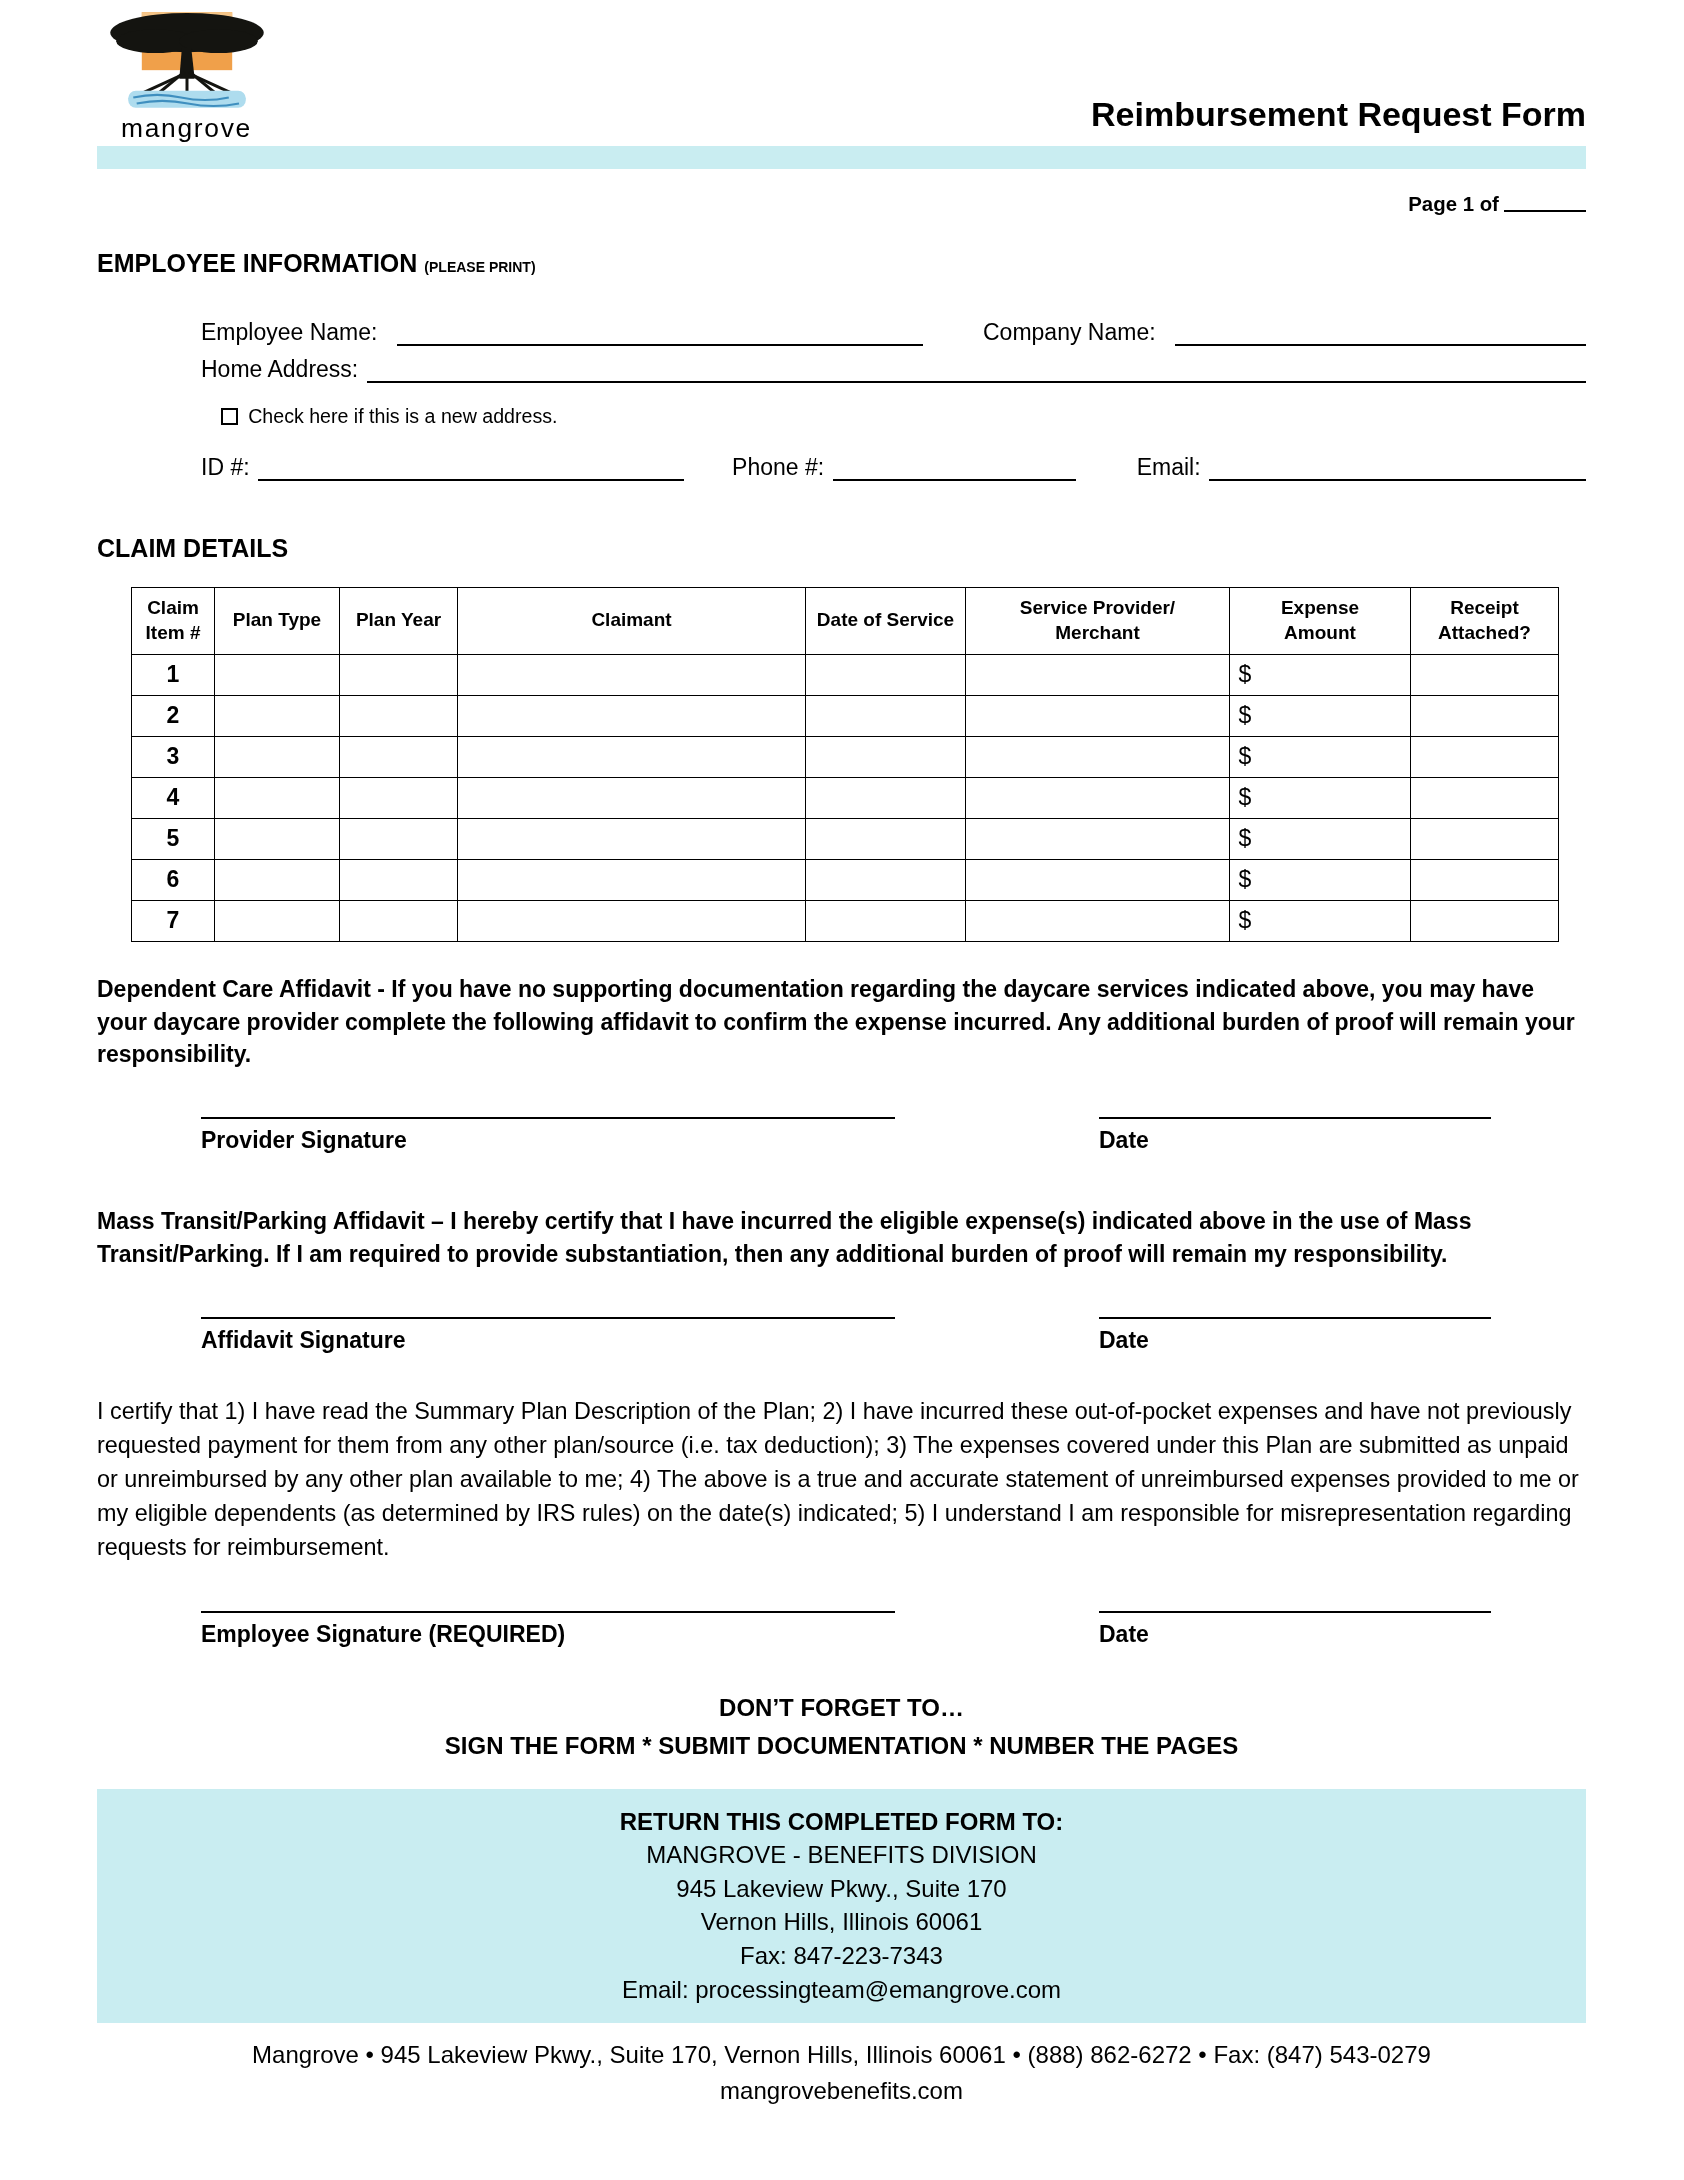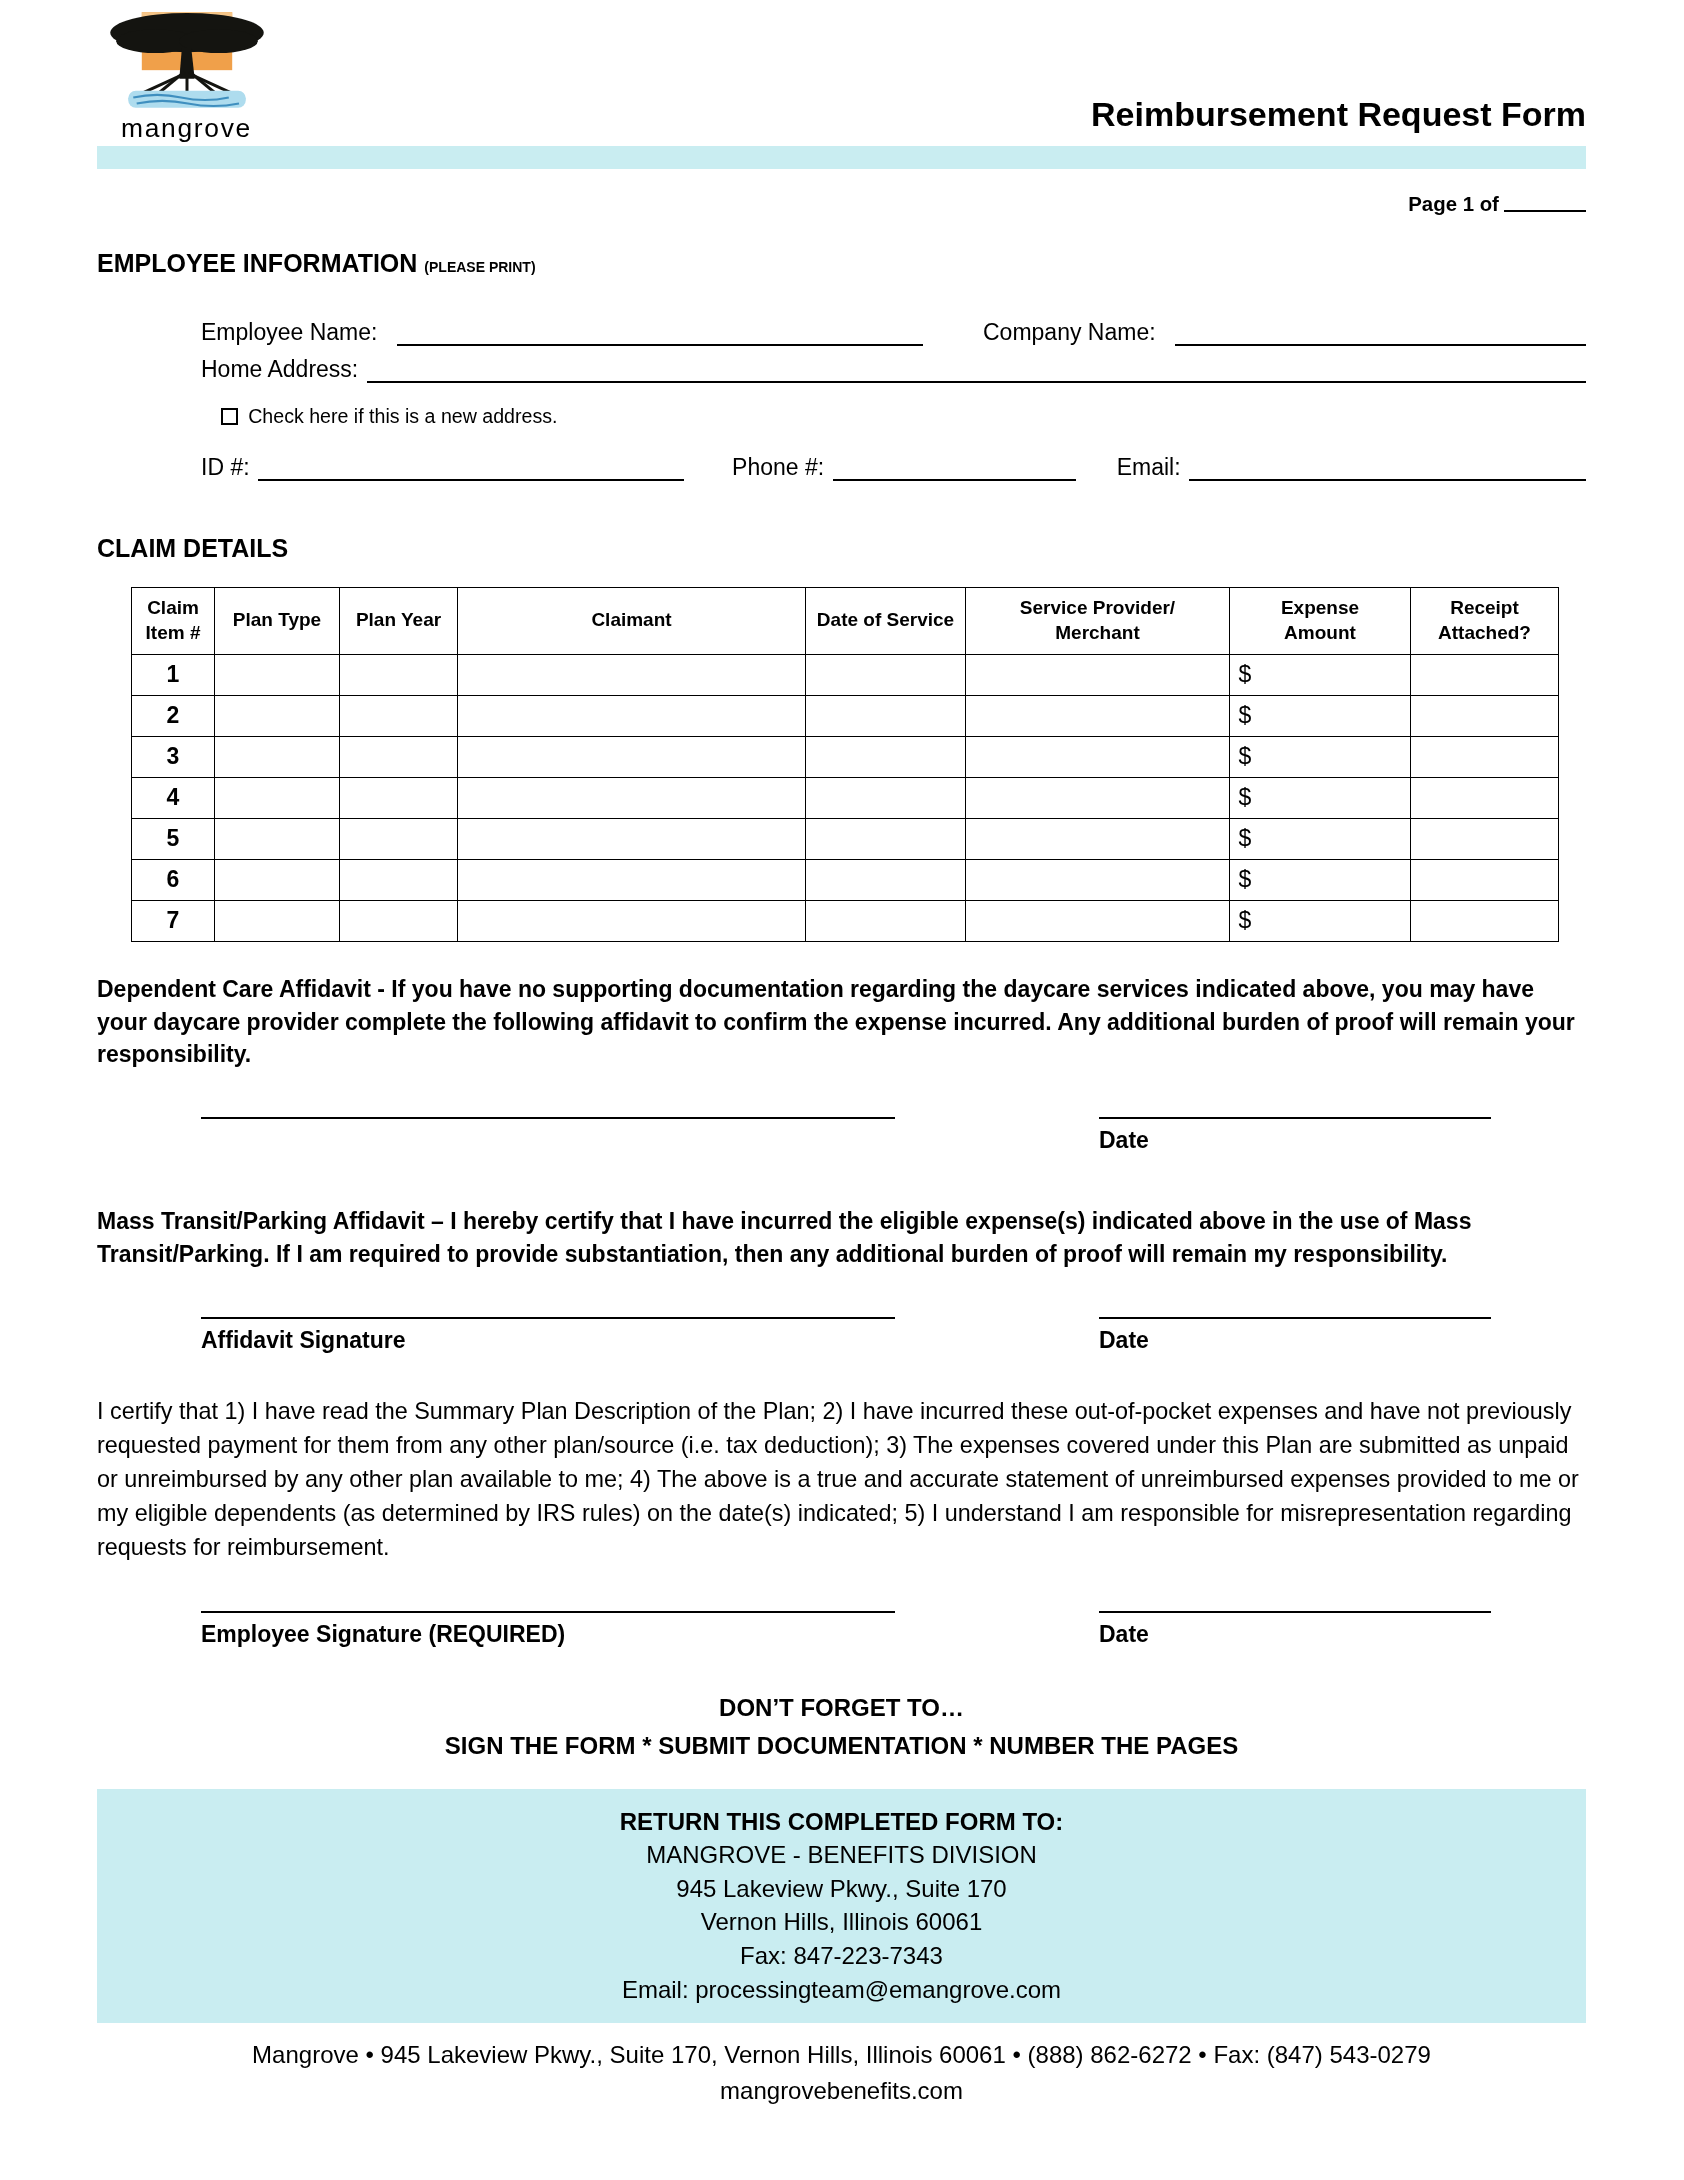--- a/index.html
+++ b/index.html
@@ -29,21 +29,21 @@
   
   .field-row { display: flex; align-items: flex-end; font-size: 23px; }
   .mt-lg { margin-top: 39px; gap: 11px; } .mt-md { margin-top: 24px; } .mt-sm { margin-top: 8px; }
   .indent { margin-left: 104px; }
   .flabel { white-space: nowrap; padding-right: 8.5px; }
   .blank { border-bottom: 2.1px solid #000; height: 29px; }
   .grow-a { flex: 1.28; margin-right: 5.1px; }
   .grow-b { flex: 1; }
   .gap-70 { margin-left: 44px; }
   .gap-56 { margin-left: 48px; }
-  .gap-48 { margin-left: 41px; }
+  .gap-48 { margin-left: 61px; }
   .w-500 { width: 426px; }
   .w-285 { width: 243px; }
 
   .checkbox-row { display: flex; align-items: center; font-size: 19.6px; margin: 22px 0 0 124px; }
   .checkbox { width: 17px; height: 17px; border: 2.1px solid #000; margin-right: 10.2px; flex: none; }
 
   
   .claim-heading { margin-top: 53px; }
   .claim-table { margin: 24px 0 0 34px; border-collapse: collapse; table-layout: fixed; width: 1428px; }
   .claim-table th, .claim-table td { border: 1.7px solid #000; }
@@ -242,20 +242,21 @@
         <td class="td-expense"><span>$</span></td>
         <td></td>
       </tr>
     </tbody>
   </table>
 
   <p class="affidavit-text">Dependent Care Affidavit - If you have no supporting documentation regarding the daycare services indicated above, you may have your daycare provider complete the following affidavit to confirm the expense incurred. Any additional burden of proof will remain your responsibility.</p>
   <div class="sig-row">
     <div class="sig-field">
       <div class="sig-line"></div>
+      <div class="sig-label">Provider Signature</div>
     </div>
     <div class="date-field">
       <div class="sig-line"></div>
       <div class="sig-label">Date</div>
     </div>
   </div>
 
   <p class="affidavit-text mt-para">Mass Transit/Parking Affidavit – I hereby certify that I have incurred the eligible expense(s) indicated above in the use of Mass Transit/Parking. If I am required to provide substantiation, then any additional burden of proof will remain my responsibility.</p>
   <div class="sig-row">
     <div class="sig-field">

